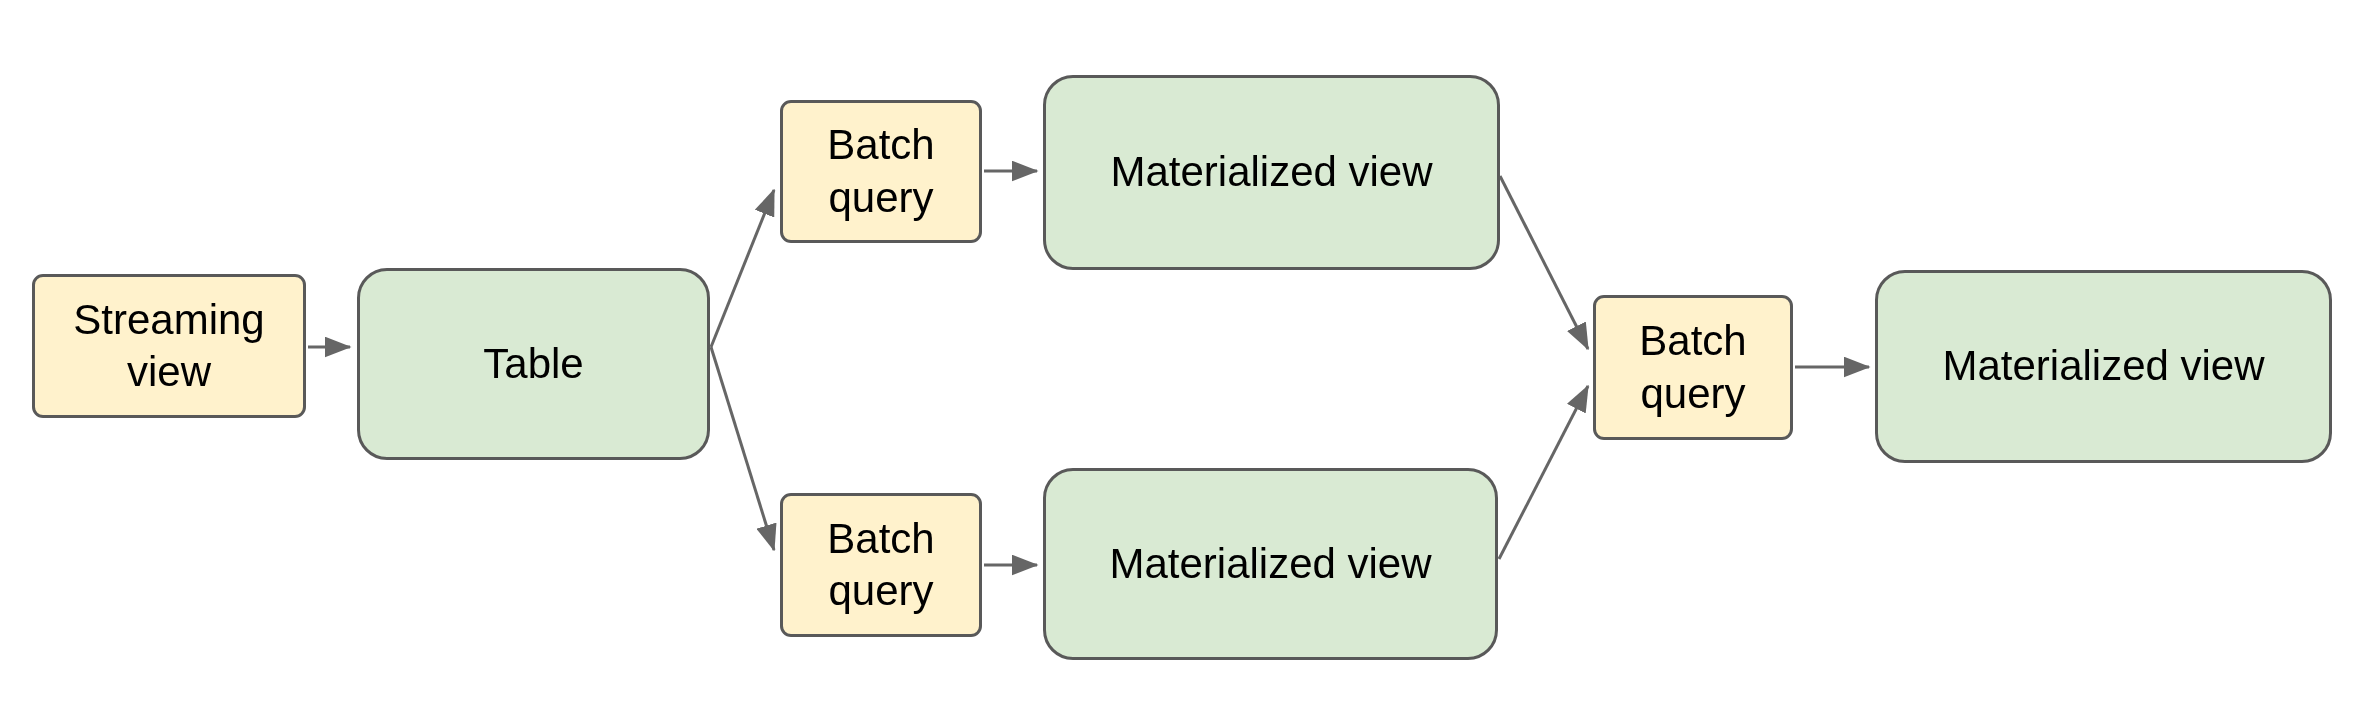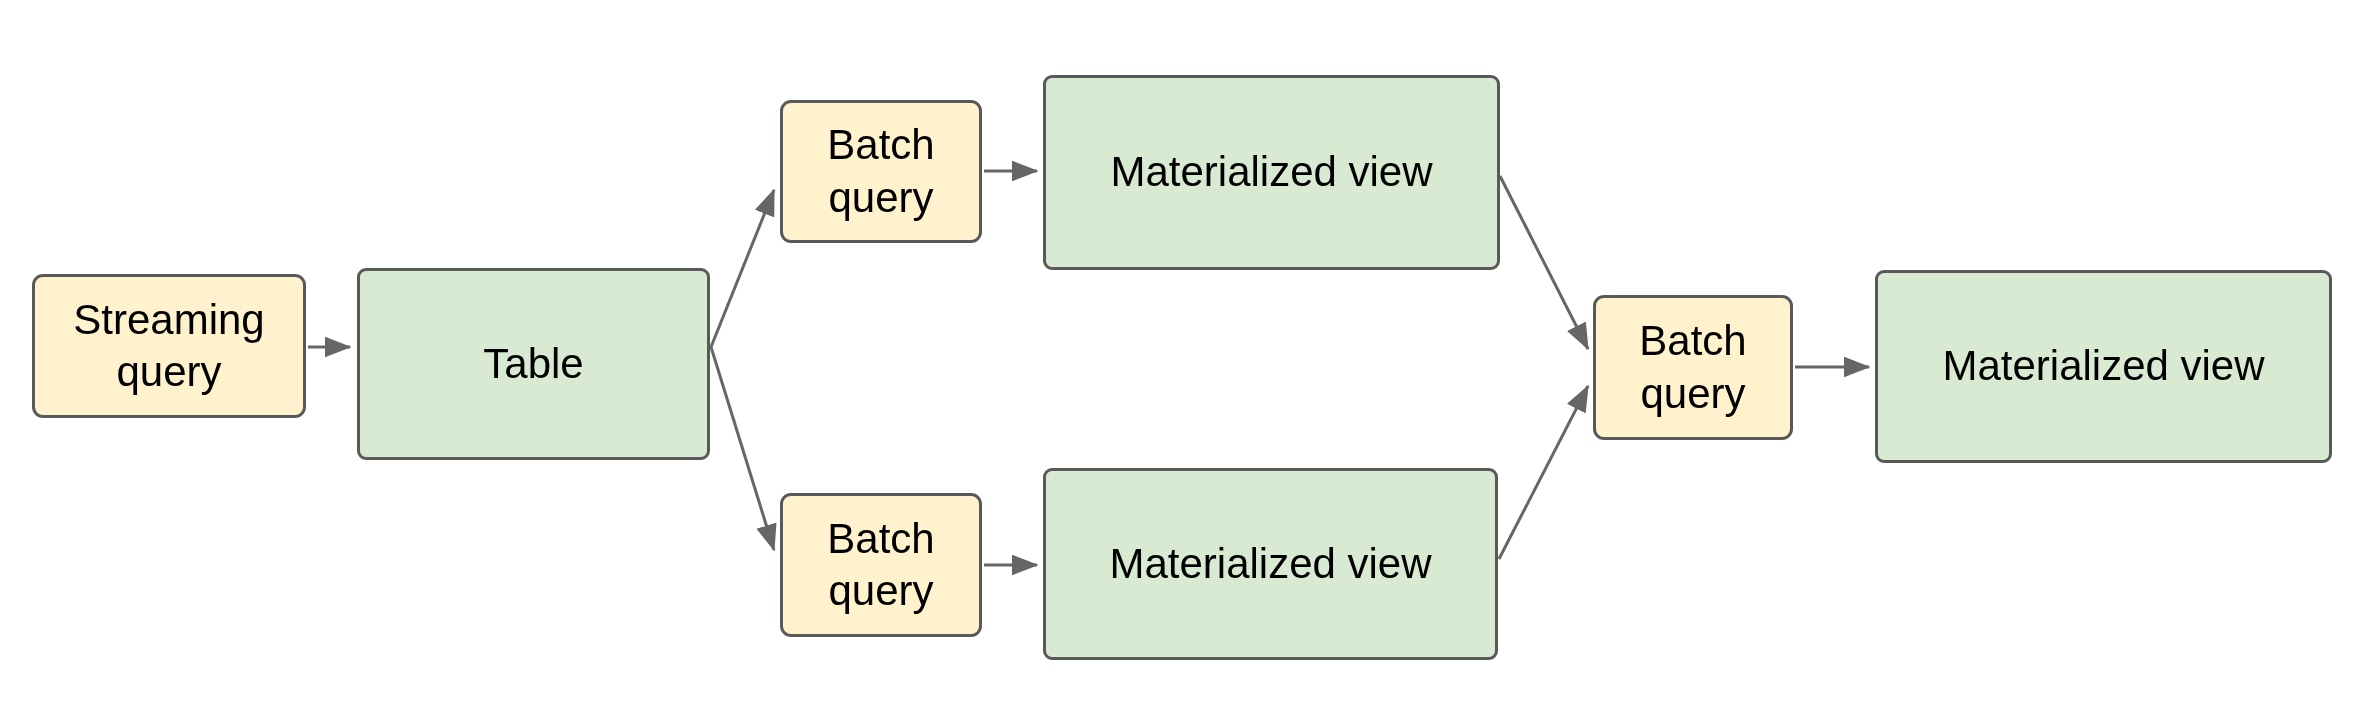--- a/index.html
+++ b/index.html
@@ -34,21 +34,21 @@
     line-height: 1.25;
     color: var(--text, #000000);
     padding: 4px 10px;
   }
   .node--yellow {
     background: var(--yellow-fill, #fff2cc);
     border-radius: 11px;
   }
   .node--green {
     background: var(--green-fill, #d9ead3);
-    border-radius: 9px;
+    border-radius: 30px;
   }
   .edge-line {
     stroke: var(--connector, #666666);
     stroke-width: 3;
     fill: none;
   }
 </style>
 </head>
 <body>
 
@@ -64,21 +64,21 @@
     <line class="edge-line" x1="711" y1="347" x2="774" y2="190" marker-end="url(#arrowhead)"></line>
     <line class="edge-line" x1="711" y1="347" x2="774" y2="550" marker-end="url(#arrowhead)"></line>
     <line class="edge-line" x1="984" y1="171" x2="1037" y2="171" marker-end="url(#arrowhead)"></line>
     <line class="edge-line" x1="984" y1="565" x2="1037" y2="565" marker-end="url(#arrowhead)"></line>
     <line class="edge-line" x1="1500" y1="176" x2="1588" y2="349" marker-end="url(#arrowhead)"></line>
     <line class="edge-line" x1="1499" y1="559" x2="1588" y2="386" marker-end="url(#arrowhead)"></line>
     <line class="edge-line" x1="1795" y1="367" x2="1869" y2="367" marker-end="url(#arrowhead)"></line>
   </svg>
 
   <div class="node node--yellow" style="left:32px; top:274px; width:274px; height:144px;">
-    <span>Streaming query</span>
+    <span>Streaming view</span>
   </div>
 
   <div class="node node--green" style="left:357px; top:268px; width:353px; height:192px;">
     <span>Table</span>
   </div>
 
   <div class="node node--yellow" style="left:780px; top:100px; width:202px; height:143px;">
     <span>Batch query</span>
   </div>
 

